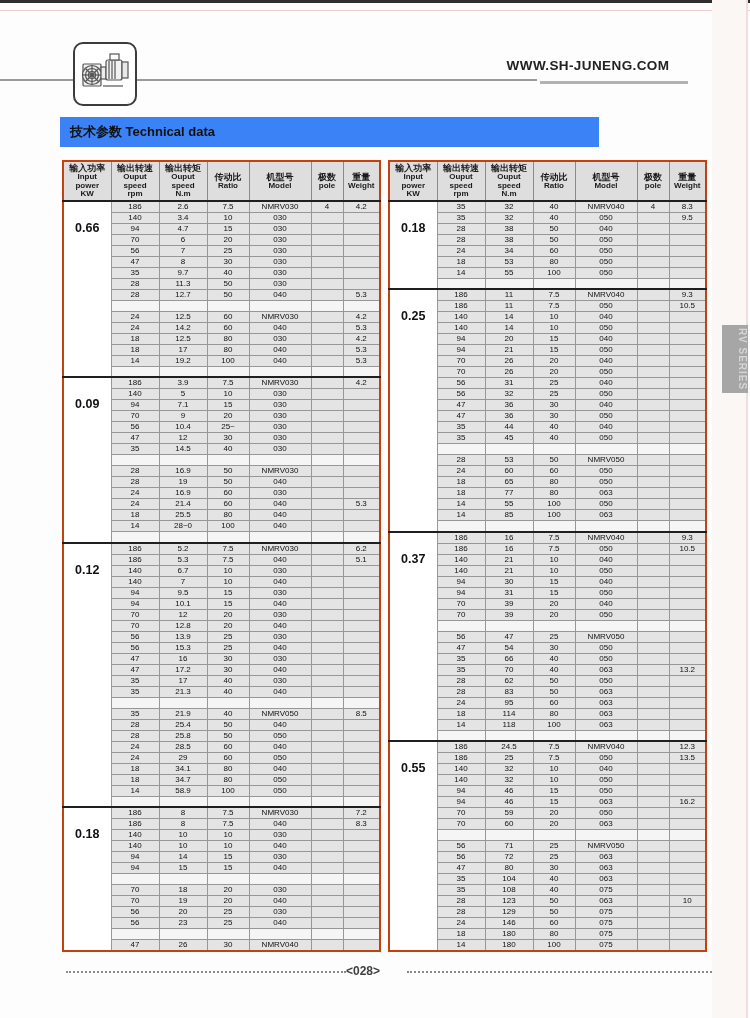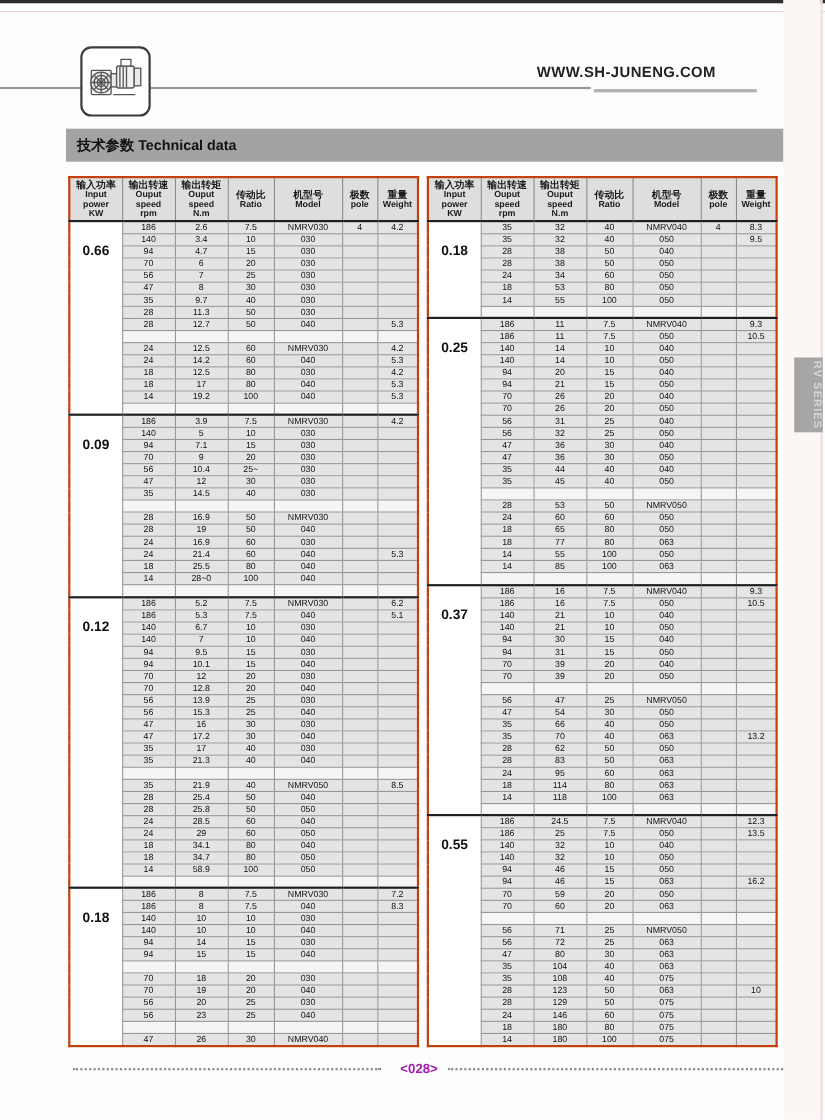--- a/index.html
+++ b/index.html
@@ -13,29 +13,29 @@
   .abs { position:absolute; }
 
   
   .top-bar { left:0; top:0; width:750px; height:3px; background:#2e2e2e; }
   .top-pink { left:0; top:10px; width:750px; height:1px; background:#eed2d2; }
   .right-pink { left:746px; top:0; width:2px; height:1018px; background:#f3dcdc; }
   .right-strip { left:712px; top:0; width:34px; height:1018px; background:#faf7f4; }
 
   
   .rule-main { left:0; top:79px; width:537px; height:2px; background:#9a9a9a; }
-  .site { left:488px; top:58px; width:200px; text-align:left;
+  .site { left:488px; top:58px; width:200px; text-align:center;
           font-size:13.5px; font-weight:bold; letter-spacing:.4px; color:#222; }
   .site-underline { left:540px; top:81px; width:148px; height:3px; background:#b2b2b2; }
 
   .logo-box { left:73px; top:42px; width:64px; height:64px; background:#fff;
               border:2px solid #3c3c3c; border-radius:10px; z-index:2;
               display:flex; align-items:center; justify-content:center; }
 
-  .title-bar { left:60px; top:117px; width:652px; height:30px; background:#a3a3a3;
+  .title-bar { left:60px; top:117px; width:539px; height:30px; background:#3b82f6;
                font-size:13px; font-weight:bold; line-height:30px; padding-left:10px; color:#111; }
 
   
   .side-tab { left:722px; top:325px; width:26px; height:68px; background:#a6a6a6;
               color:#d6d6d6; font-size:10px; font-weight:bold;
               writing-mode:vertical-rl; text-align:center; letter-spacing:1px; }
 
   
   .tbl { position:absolute; top:160px; }
   .tbl-left  { left:62px;  width:317px; }
@@ -51,22 +51,22 @@
             padding:0; overflow:hidden; white-space:nowrap; color:#111; }
   .tbl tr.blank td { background:#f5f5f5; }
   .tbl td.power { background:#fff; font-weight:bold; font-size:12.5px;
                   vertical-align:top; padding-top:20px; line-height:13px; }
   .tbl tr.gstart td { border-top:2px solid #1f1f1f; }
 
   
   .dots { height:0; border-top:2px dotted #8a8a8a; }
   .dots-l { left:66px;  top:971px; width:280px; }
   .dots-r { left:407px; top:971px; width:305px; }
-  .pageno { left:346px; top:964px; width:70px; text-align:center;
-            font-size:12px; font-weight:bold; color:#a21caf; }
+  .pageno { left:346px; top:964px; width:70px; 
+            font-size:12px; font-weight:bold; color:#404040; }
 </style>
 </head>
 <body>
 
 <div class="abs top-bar"></div>
 <div class="abs top-pink"></div>
 <div class="abs right-strip"></div>
 <div class="abs right-pink"></div>
 
 <div class="abs rule-main"></div>

